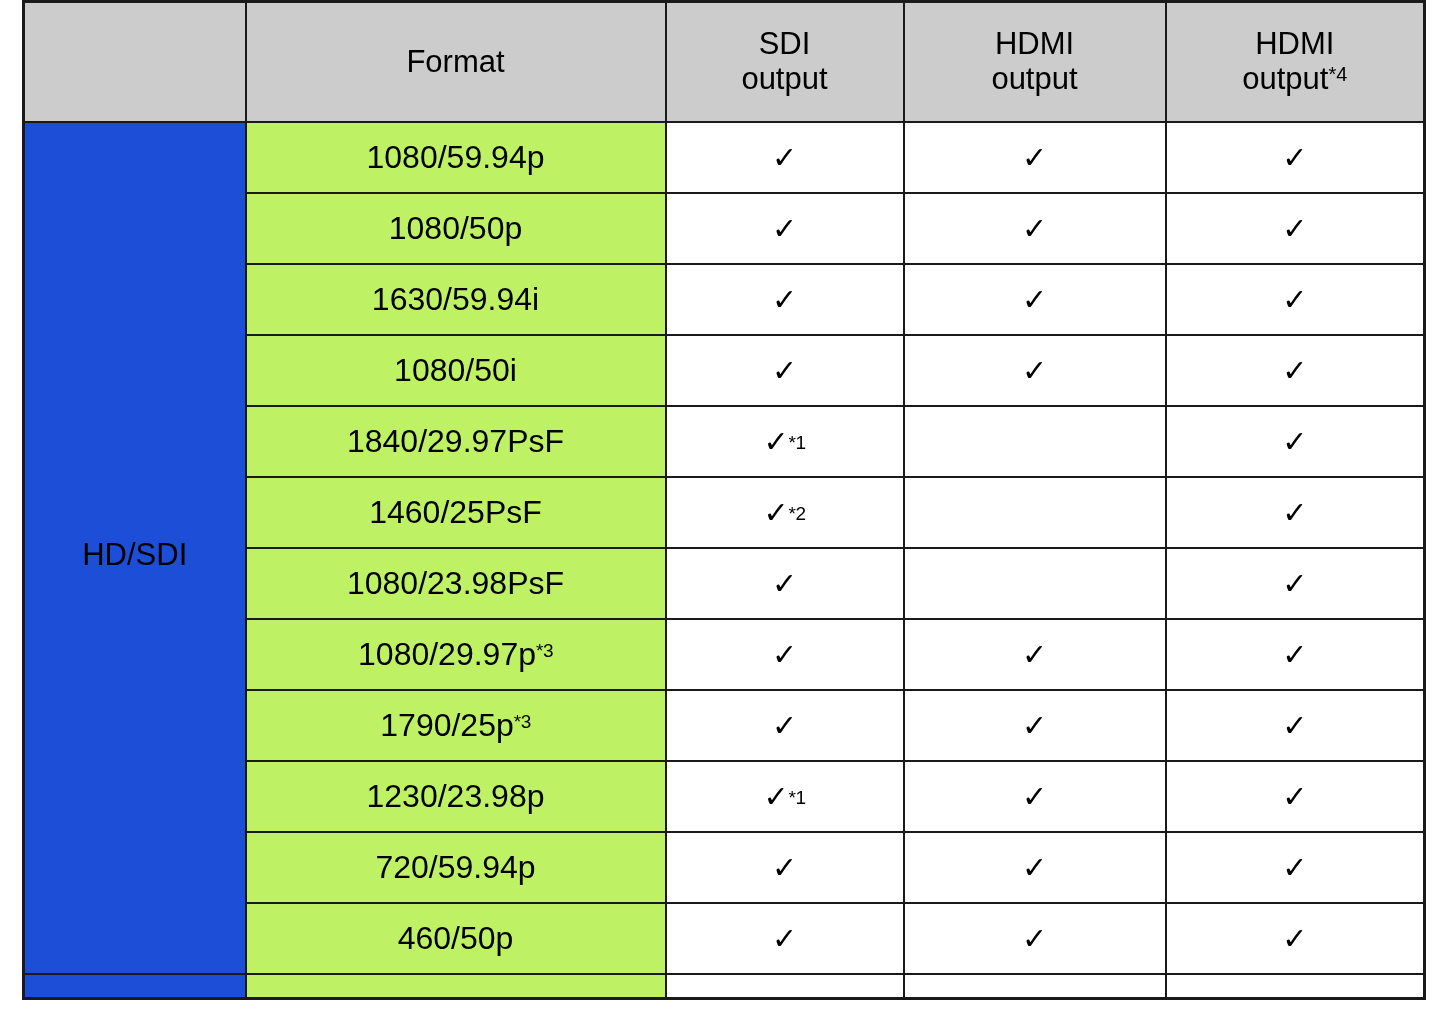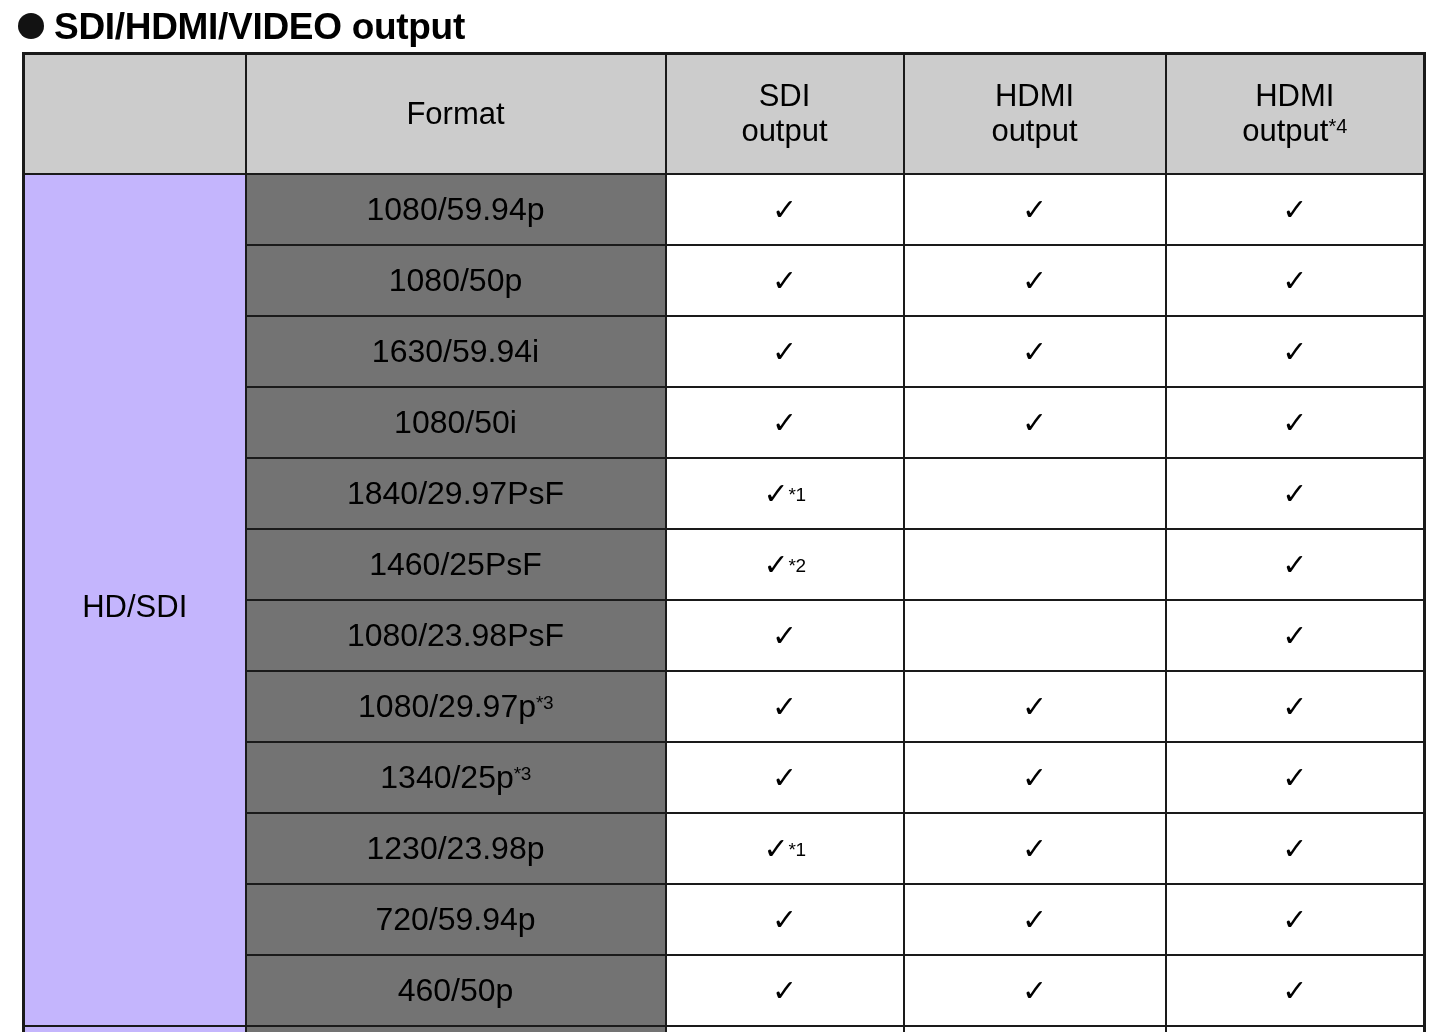--- a/index.html
+++ b/index.html
@@ -76,37 +76,37 @@
   thead td {
     background: #cccccc;
     font-weight: bold;
     font-size: 31px;
     line-height: 1.12;
     height: 118px;
   }
   thead td.blank { background: #cccccc; }
 
   td.group-cell {
-    background: #c4b5fd;
+    background: #1d4ed8;
     font-size: 31px;
     text-align: left;
     padding-left: 22px;
     vertical-align: top;
   }
   td.group-cell .group-label {
     display: block;
     padding-top: 14px;
   }
 
   td.format-cell {
     text-align: left;
     padding-left: 24px;
     font-size: 32px;
     height: 69px;
-    background: #737373;
+    background: #bef264;
     white-space: nowrap;
   }
   td.mark-cell {
     background: #ffffff;
     font-size: 30px;
     height: 69px;
   }
 
   .chk {
     font-size: 30px;
@@ -131,24 +131,20 @@
   .hdr-line2 { display: block; }
 
   
   tr.clipped td { height: 22px; }
 </style>
 </head>
 <body>
 
 <div class="page">
 
-  <div class="heading">
-    <span class="bullet"></span>
-    <span class="heading-text">SDI/HDMI/VIDEO output</span>
-  </div>
 
   <div class="table-wrap">
     <table class="spec">
       <colgroup>
         <col class="c-group">
         <col class="c-format">
         <col class="c-sdi">
         <col class="c-hdmi">
         <col class="c-video">
       </colgroup>
@@ -290,21 +286,21 @@
           <td class="mark-cell">
             <span class="chk">✓</span>
           </td>
           <td class="mark-cell">
             <span class="chk">✓</span>
           </td>
         </tr>
 
         <tr>
           <td class="format-cell">
-            <span>1340/25p</span><span class="note-sup">*3</span>
+            <span>1790/25p</span><span class="note-sup">*3</span>
           </td>
           <td class="mark-cell">
             <span class="chk">✓</span><span class="note"></span>
           </td>
           <td class="mark-cell">
             <span class="chk">✓</span>
           </td>
           <td class="mark-cell">
             <span class="chk">✓</span>
           </td>

